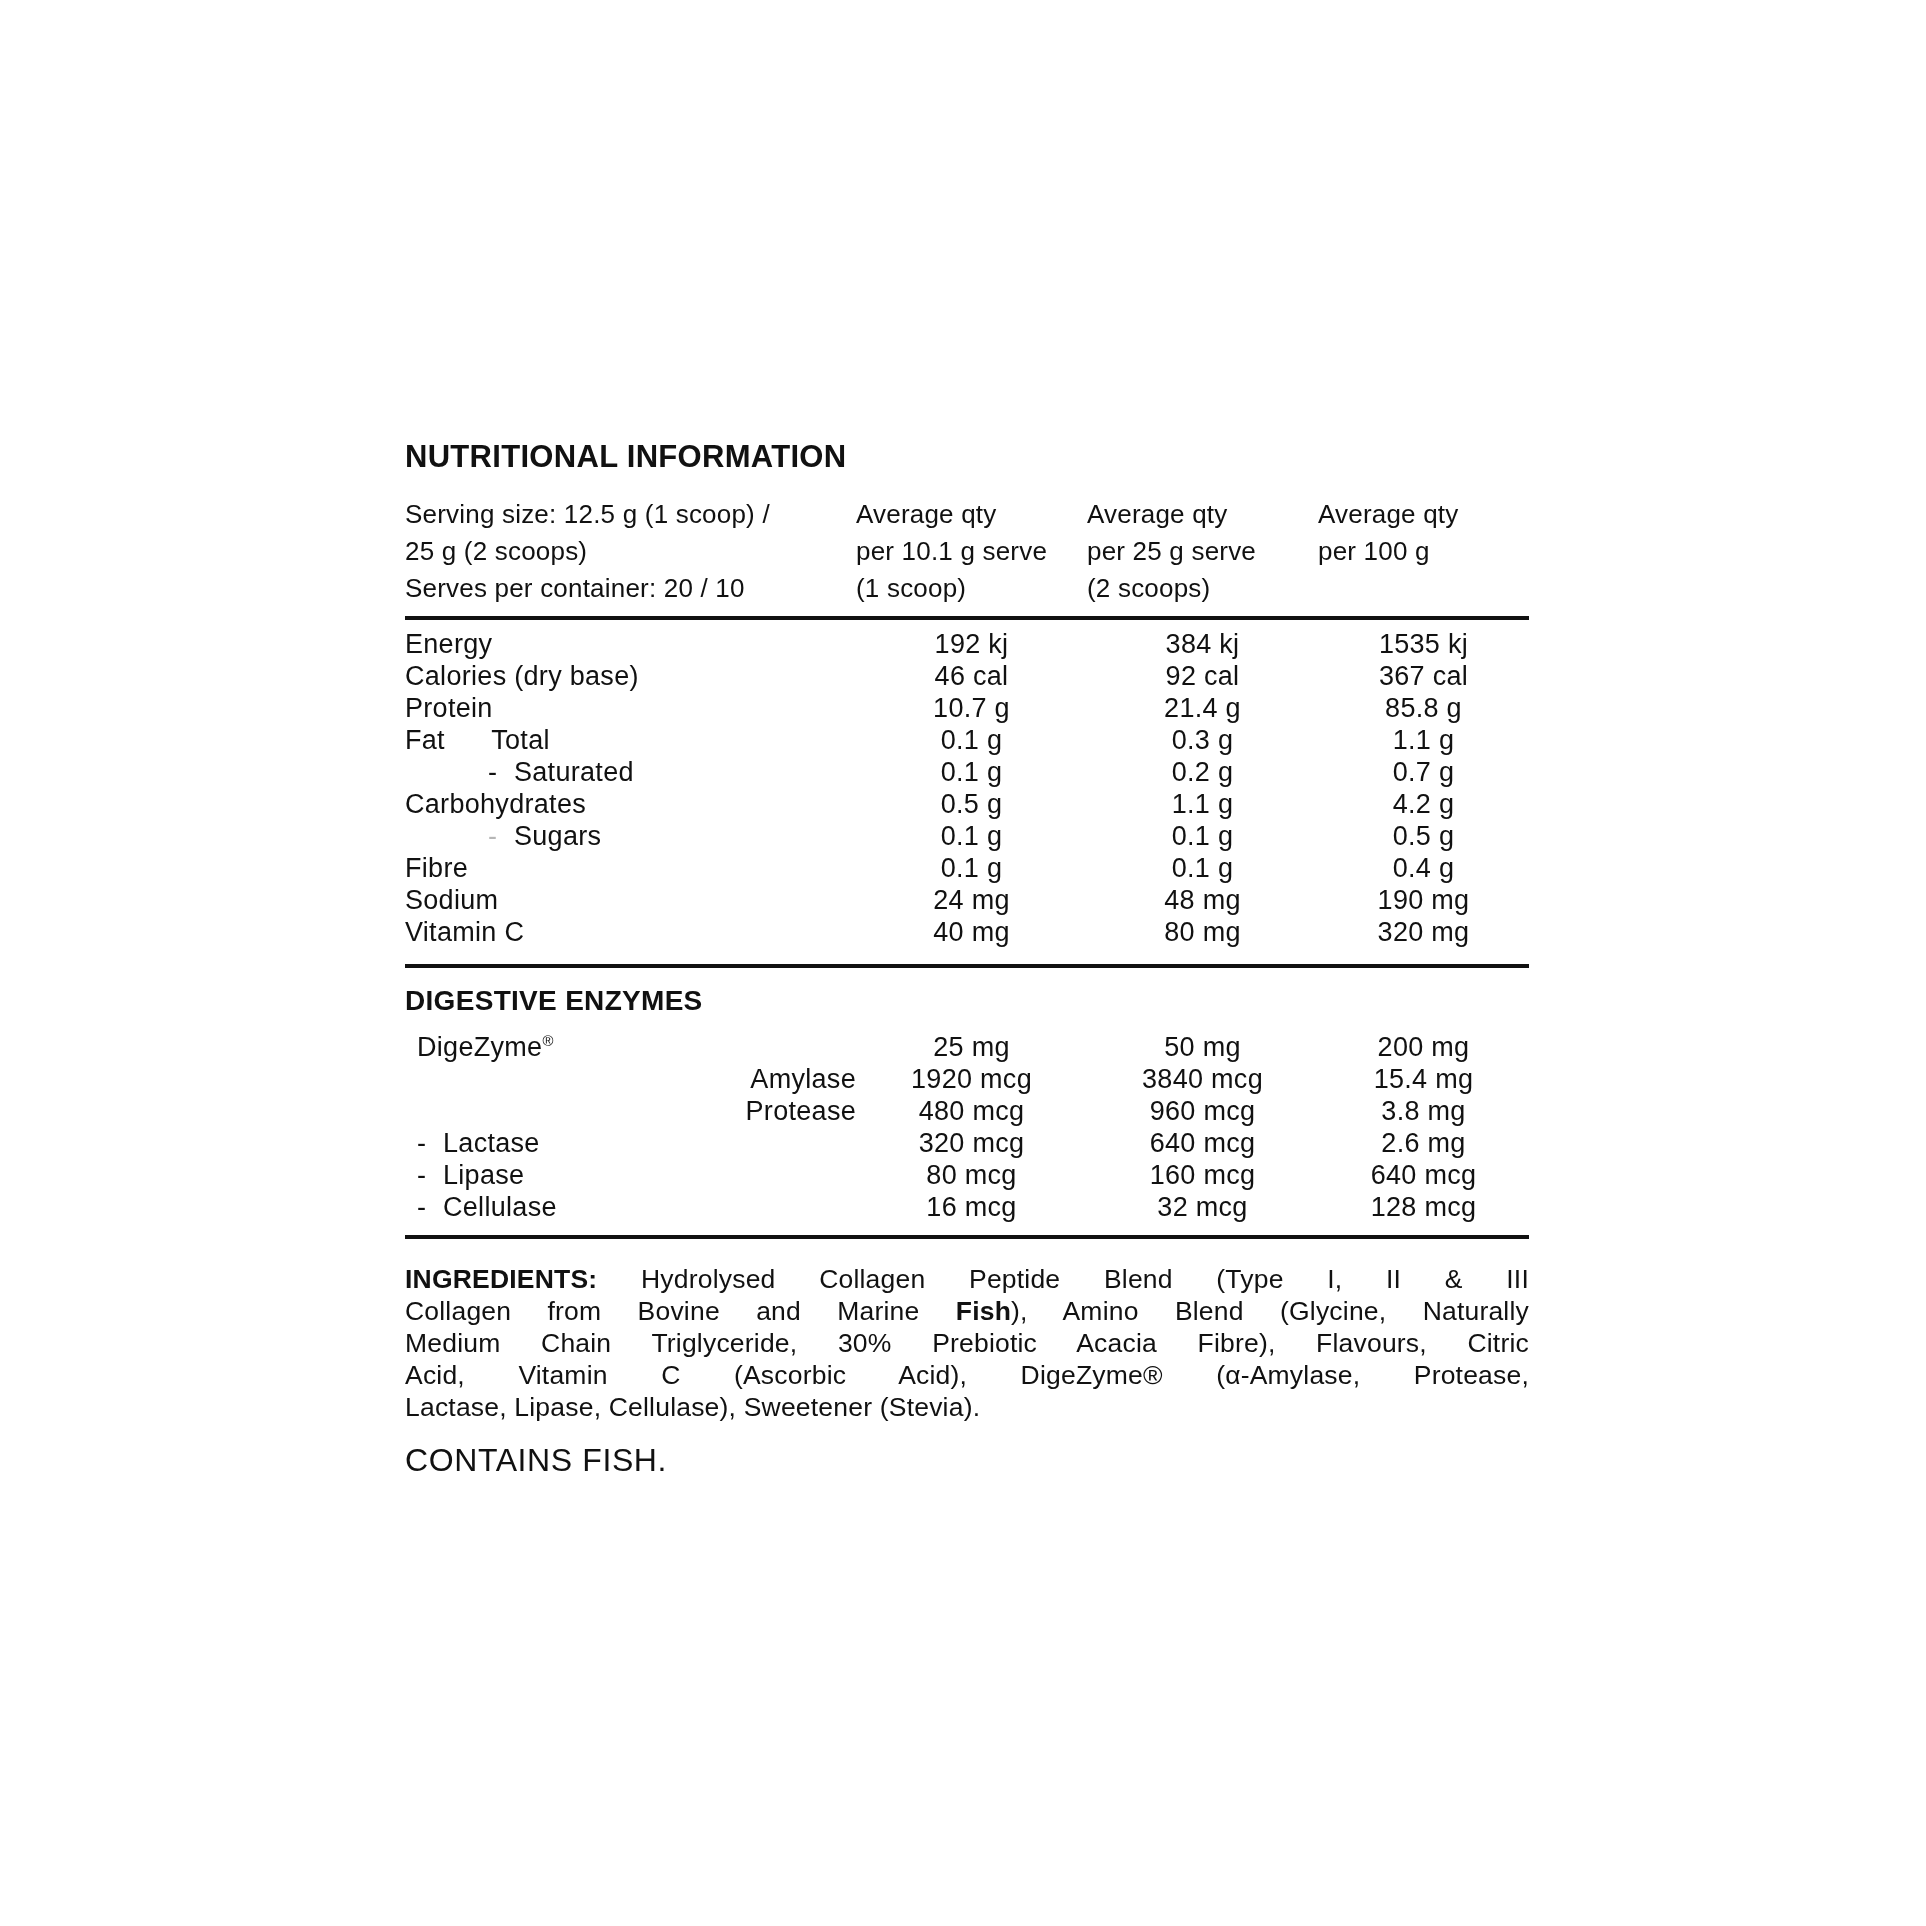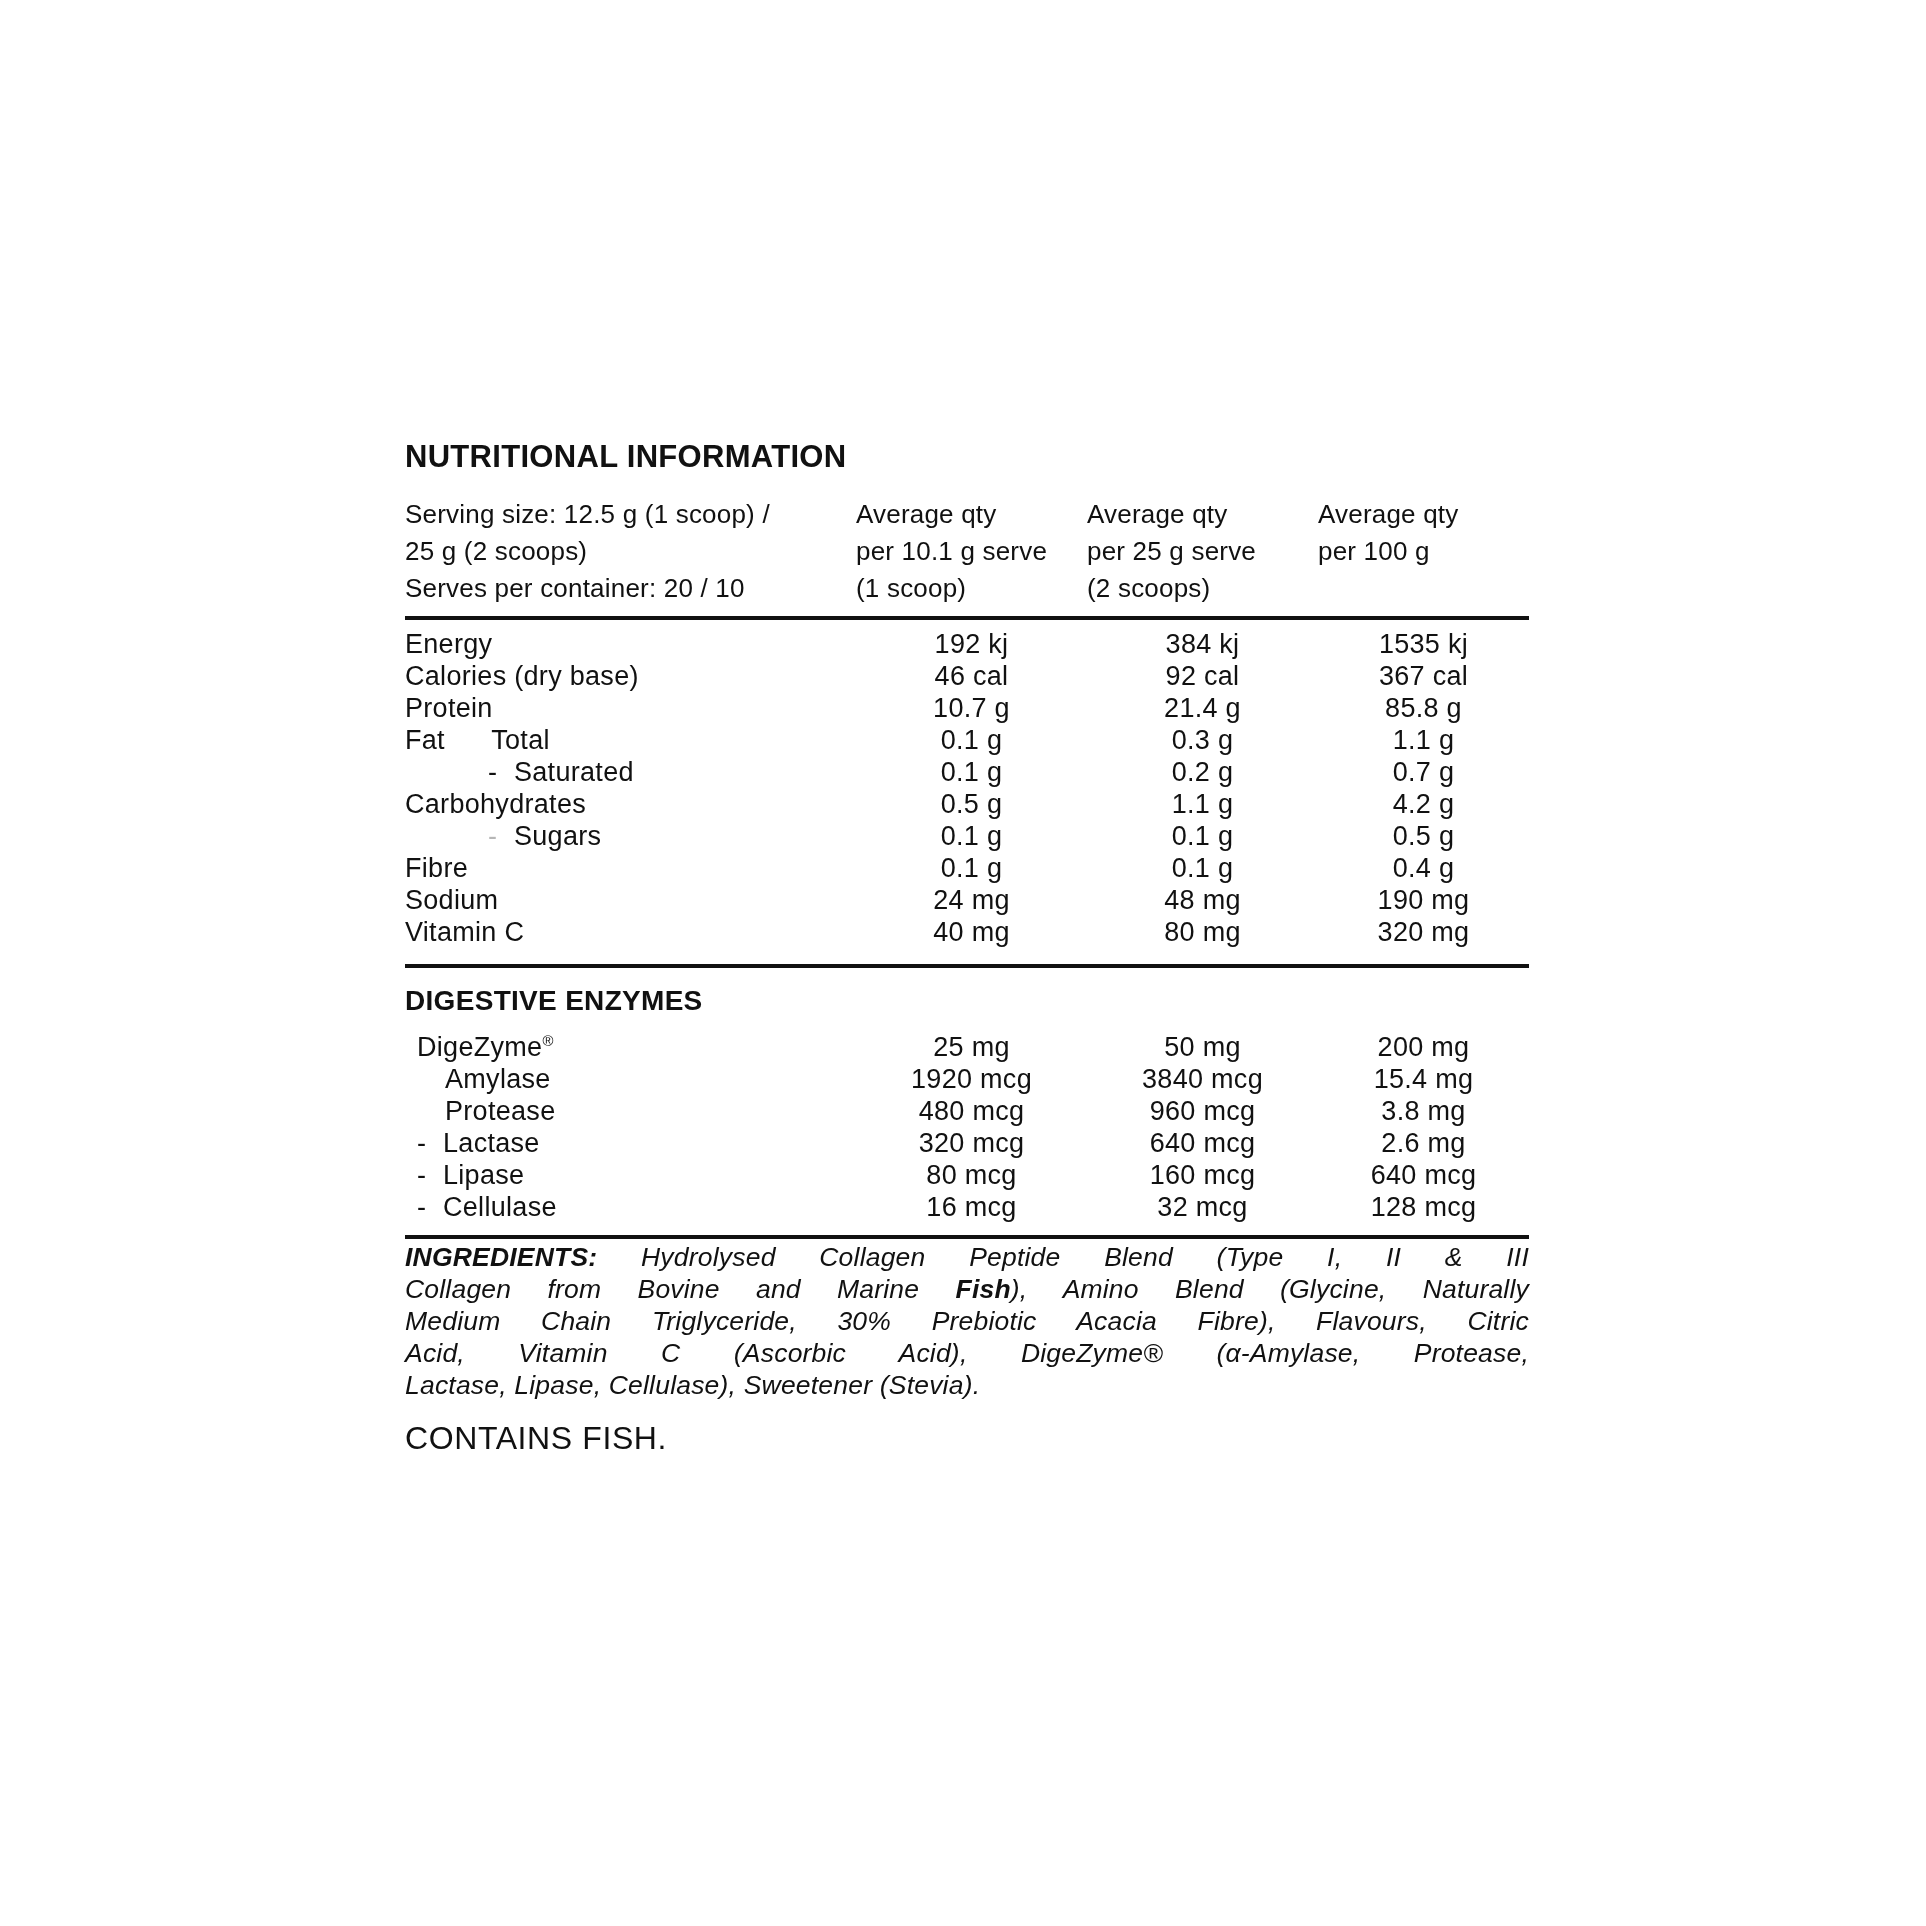--- a/index.html
+++ b/index.html
@@ -51,39 +51,38 @@
     font-size:27px;
     line-height:32px;
     letter-spacing:0.3px;
   }
   .nutrition-grid{padding-top:8.6px;}
   .enzymes-grid{margin-top:13.6px;margin-left:12px;}
 
   .cell{white-space:pre-wrap;}
   .cell.val{text-align:center;}
   .cell.label.indent-1{padding-left:83px;}
-  .cell.label.indent-2{padding-left:28px;}
+  .cell.label.indent-2{padding-left:28px;text-align:right;}
   .marker{display:inline-block;width:26px;}
   .marker.faint{opacity:0.3;}
   .rsup{font-size:55%;vertical-align:super;line-height:0;}
 
   .sec-head{
     margin-top:16px;
     font-size:28px;
     font-weight:700;
     line-height:33px;
     letter-spacing:0.3px;
   }
 
   .ingredients{
-    margin-top:2px;
+    margin-top:24px;
     font-size:26.5px;
     line-height:32px;
     letter-spacing:0.2px;
-    font-style:italic;
   }
   .in-line{
     text-align:justify;
     text-align-last:justify;
     white-space:normal;
   }
   .in-line:last-child{
     text-align-last:left;
   }
   .in-bold{font-weight:700;}

